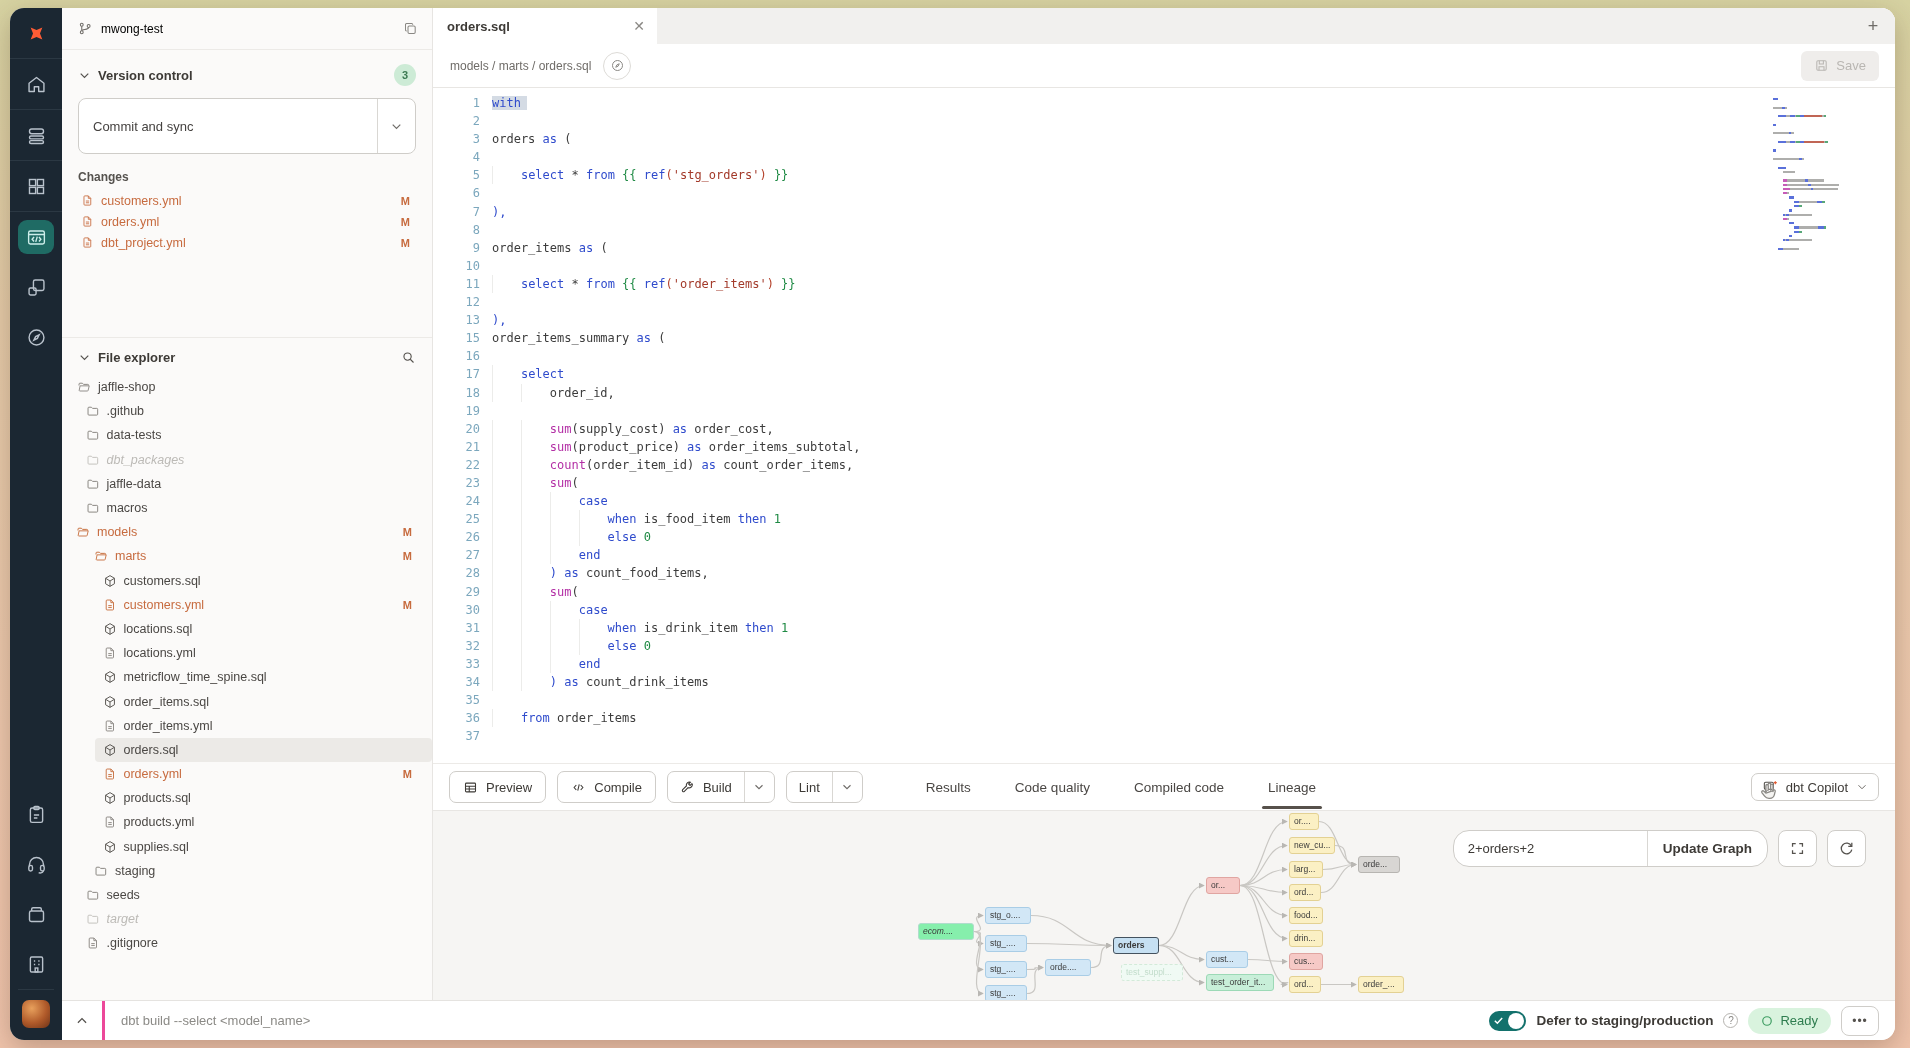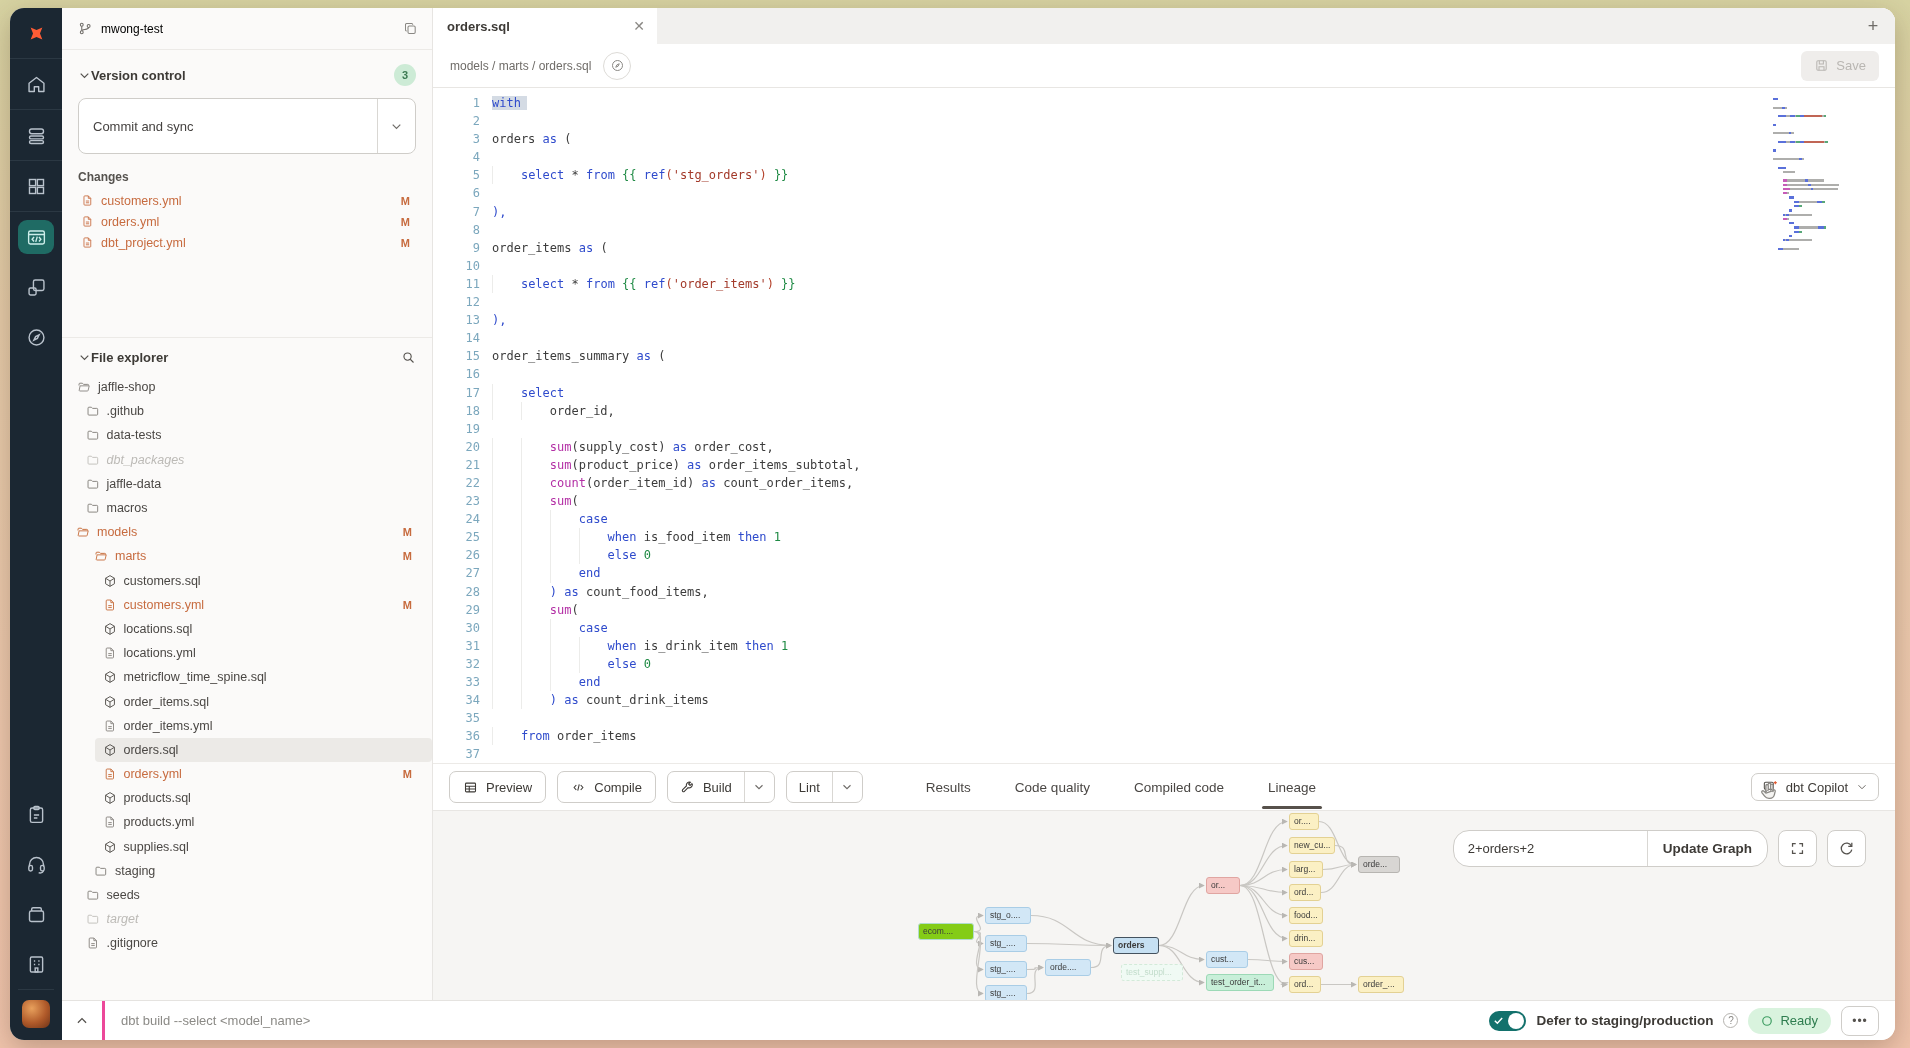--- a/index.html
+++ b/index.html
@@ -25,21 +25,21 @@
   
   .content { flex:1; display:flex; flex-direction:column; min-width:0; }
   .upper { flex:1; display:flex; min-height:0; }
 
   
   .sidebar { width:371px; flex:none; background:#fbfaf9; border-right:1px solid #e7e5e2; display:flex; flex-direction:column; font-size:12.5px; color:#4a4744; }
   .sb-header { height:42px; border-bottom:1px solid #eceae7; display:flex; align-items:center; padding:0 14px 0 16px; gap:8px; flex:none; }
   .sb-header svg { width:15px; height:15px; }
   .sb-header .grow { flex:1; }
   .vc { height:288px; flex:none; padding:14px 16px 0; border-bottom:1px solid #eceae7; }
-  .sec-title { display:flex; align-items:center; font-weight:bold; font-size:13px; color:#3d3a36; }
+  .sec-title { display:flex; align-items:center; gap:7px; font-weight:bold; font-size:13px; color:#3d3a36; }
   .sec-title svg { width:13px; height:13px; }
   .badge { margin-left:auto; width:22px; height:22px; border-radius:50%; background:#cdebd6; color:#3c7a52; font-size:11px; font-weight:bold; display:flex; align-items:center; justify-content:center; }
   .commit-btn { margin-top:12px; height:56px; background:#fff; border:1px solid #cfcdc9; border-radius:8px; display:flex; align-items:stretch; overflow:hidden; }
   .commit-btn .lbl { flex:1; display:flex; align-items:center; padding-left:14px; font-size:13px; color:#454240; }
   .commit-btn .chev { width:38px; border-left:1px solid #d9d7d3; display:flex; align-items:center; justify-content:center; }
   .commit-btn .chev svg { width:13px; height:13px; }
   .changes-label { margin-top:16px; font-size:12px; font-weight:bold; color:#55524e; }
   .chg-row { height:21px; display:flex; align-items:center; gap:7px; padding-left:3px; color:#c76b3f; }
   .chg-row .ti { width:13px; height:13px; flex:none; }
   .chg-row .m { margin-left:auto; padding-right:6px; font-weight:bold; font-size:11px; }
@@ -98,21 +98,21 @@
   .copilot svg { width:16px; height:16px; }
 
   
   .lineage { height:190px; flex:none; position:relative; background:#f6f5f3; border-top:1px solid #e8e6e3; overflow:hidden; }
   .lineage svg.edges { position:absolute; inset:0; width:100%; height:100%; }
   .lnode { position:absolute; height:17px; border-radius:3px; border:1px solid; font-size:8.5px; line-height:15px; padding:0 4px; color:#3a3a3a; overflow:hidden; white-space:nowrap; background:#fff; }
   .ln-blue   { background:#d2e7f6; border-color:#a9cde6; }
   .ln-yellow { background:#fbf0c4; border-color:#e3d193; }
   .ln-pink   { background:#f6c9c6; border-color:#e0a5a1; }
   .ln-green  { background:#c8efd9; border-color:#9cd9b6; }
-  .ln-mint   { background:#84cc16; border-color:#b0dccc; }
+  .ln-mint   { background:#86efac; border-color:#b0dccc;font-style:italic; }
   .ln-gray   { background:#d8d6d3; border-color:#b7b5b1; }
   .ln-sel    { background:#c6e0f2; border-color:#44525e; border-width:1.5px; font-weight:bold; }
   .ln-ghost  { background:#f0faf4; border:1px dashed #d4ead9; color:#c2dccb; }
   .graph-ctl { position:absolute; top:19px; right:29px; display:flex; gap:10px; align-items:center; }
   .gc-main { display:flex; height:37px; background:#fff; border:1px solid #cfcdc9; border-radius:16px; overflow:hidden; }
   .gc-input { width:193px; display:flex; align-items:center; padding-left:14px; font-size:13px; color:#3d3a36; }
   .gc-update { border-left:1px solid #d9d7d3; display:flex; align-items:center; padding:0 15px; font-size:13.5px; font-weight:bold; color:#3d3a36; }
   .gc-icon { width:39px; height:37px; background:#fff; border:1px solid #cfcdc9; border-radius:8px; display:flex; align-items:center; justify-content:center; }
   .gc-icon svg { width:17px; height:17px; }
 
@@ -500,21 +500,20 @@
               <div class="cl"><span class="ln">4</span><span class="lc"></span></div>
               <div class="cl"><span class="ln">5</span><span class="lc"><span class="tk-ws">    </span><span class="tk-kw">select</span><span class="tk-id"> * </span><span class="tk-kw">from</span><span class="tk-id"> </span><span class="tk-jj">{{ </span><span class="tk-kw">ref</span><span class="tk-pr">(</span><span class="tk-str">'stg_orders'</span><span class="tk-pr">)</span><span class="tk-id"> </span><span class="tk-jj">}}</span></span></div>
               <div class="cl"><span class="ln">6</span><span class="lc"></span></div>
               <div class="cl"><span class="ln">7</span><span class="lc"><span class="tk-pb">),</span></span></div>
               <div class="cl"><span class="ln">8</span><span class="lc"></span></div>
               <div class="cl"><span class="ln">9</span><span class="lc"><span class="tk-id">order_items </span><span class="tk-kw">as</span><span class="tk-id"> (</span></span></div>
               <div class="cl"><span class="ln">10</span><span class="lc"></span></div>
               <div class="cl"><span class="ln">11</span><span class="lc"><span class="tk-ws">    </span><span class="tk-kw">select</span><span class="tk-id"> * </span><span class="tk-kw">from</span><span class="tk-id"> </span><span class="tk-jj">{{ </span><span class="tk-kw">ref</span><span class="tk-pr">(</span><span class="tk-str">'order_items'</span><span class="tk-pr">)</span><span class="tk-id"> </span><span class="tk-jj">}}</span></span></div>
               <div class="cl"><span class="ln">12</span><span class="lc"></span></div>
               <div class="cl"><span class="ln">13</span><span class="lc"><span class="tk-pb">),</span></span></div>
-              <div class="cl"><span class="ln">14</span><span class="lc"></span></div>
               <div class="cl"><span class="ln">15</span><span class="lc"><span class="tk-id">order_items_summary </span><span class="tk-kw">as</span><span class="tk-id"> (</span></span></div>
               <div class="cl"><span class="ln">16</span><span class="lc"></span></div>
               <div class="cl"><span class="ln">17</span><span class="lc"><span class="tk-ws">    </span><span class="tk-kw">select</span></span></div>
               <div class="cl"><span class="ln">18</span><span class="lc"><span class="tk-ws">        </span><span class="tk-id">order_id,</span></span></div>
               <div class="cl"><span class="ln">19</span><span class="lc"></span></div>
               <div class="cl"><span class="ln">20</span><span class="lc"><span class="tk-ws">        </span><span class="tk-fn">sum</span><span class="tk-id">(supply_cost) </span><span class="tk-kw">as</span><span class="tk-id"> order_cost,</span></span></div>
               <div class="cl"><span class="ln">21</span><span class="lc"><span class="tk-ws">        </span><span class="tk-fn">sum</span><span class="tk-id">(product_price) </span><span class="tk-kw">as</span><span class="tk-id"> order_items_subtotal,</span></span></div>
               <div class="cl"><span class="ln">22</span><span class="lc"><span class="tk-ws">        </span><span class="tk-fn">count</span><span class="tk-id">(order_item_id) </span><span class="tk-kw">as</span><span class="tk-id"> count_order_items,</span></span></div>
               <div class="cl"><span class="ln">23</span><span class="lc"><span class="tk-ws">        </span><span class="tk-fn">sum</span><span class="tk-id">(</span></span></div>
               <div class="cl"><span class="ln">24</span><span class="lc"><span class="tk-ws">            </span><span class="tk-kw">case</span></span></div>

